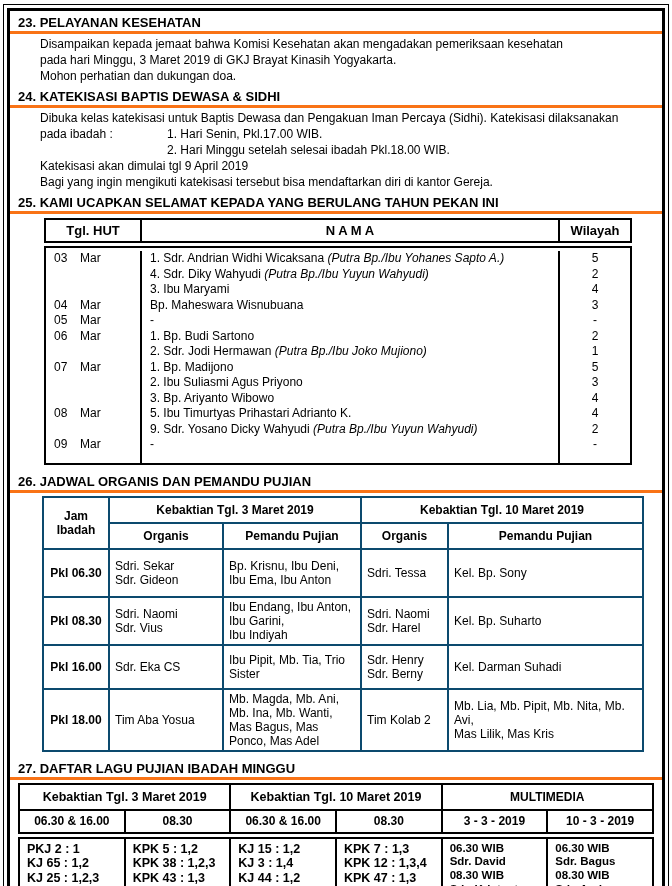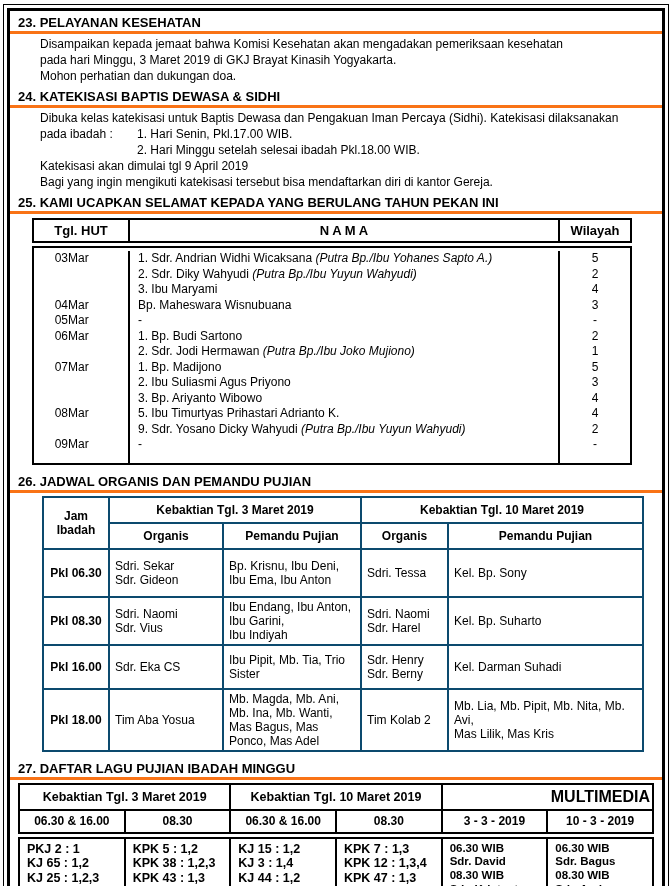--- a/index.html
+++ b/index.html
@@ -16,37 +16,37 @@
     font-weight: bold; font-size: 13px;
     margin: 0 -6px; padding: 3px 2px 1px 8px;
     border-bottom: 3px solid #f97316;
   }
   .ml { white-space: pre-line; }
   .sec-body { padding: 2px 2px 2px 24px; line-height: 16px; }
 
   
   .sched-row { display: flex; }
   .sched-label { width: 97px; flex: none; }
-  .sched-items div { line-height: 16px; }
+  .sched-items div { line-height: 16px; margin-left: 30px; }
 
   
-  .t25 { margin: 4px 24px 6px 16px; }
+  .t25 { margin: 4px 24px 6px 28px; }
   .t25-head { display: grid; grid-template-columns: 98px 1fr 72px; margin-bottom: 3px; }
   .t25-head .h-cell {
     border: 2px solid #000; font-weight: bold; font-size: 13px;
     text-align: center; padding: 3px 2px;
   }
   .t25-head .h-cell + .h-cell { border-left: none; }
   .t25-body {
     border: 2px solid #000; display: flex; flex-direction: column;
     padding-top: 3px; min-height: 198px;
   }
   .r25 { display: grid; grid-template-columns: 96px 1fr 70px; line-height: 15.5px; }
   .r25 .c-date { border-right: 2px solid #000; padding-left: 8px; }
-  .r25 .c-date .day { display: inline-block; width: 26px; text-align: right; }
+  .r25 .c-date .day { display: inline-block; width: 26px; }
   .r25 .c-name { border-right: 2px solid #000; padding-left: 8px; }
   .r25 .c-wil  { text-align: center; }
   .r25.fill { flex: 1; min-height: 10px; }
   .it { font-style: italic; }
 
   
   .t26 {
     border-collapse: collapse; table-layout: fixed;
     margin: 3px 0 6px 26px; width: 600px;
   }
@@ -61,21 +61,21 @@
 
   
   .t27 { margin: 3px 2px 0 2px; }
   .t27 table { border-collapse: collapse; table-layout: fixed; width: 100%; }
   .t27 td { border: 2px solid #000; }
   .t27-head td {
     text-align: center; font-weight: bold; font-size: 12.5px;
     padding: 3px 2px; height: 18px; vertical-align: middle;
   }
   .t27-head tr.sub td { font-size: 12px; height: 15px; }
-  .t27-head .mm-h { font-size: 16px; text-align: right; }
+  .t27-head .mm-h { font-size: 12px; }
   .t27-body { margin-top: 3px; }
   .t27-body td { vertical-align: top; font-weight: bold; padding: 3px 2px 3px 7px; height: 116px; }
   .t27-body .song-cell { font-size: 12.5px; line-height: 14.5px; }
   .t27-body .mm-cell { font-size: 11.5px; line-height: 13.8px; }
 </style>
 </head>
 <body>
 
 <div class="page">
   <div class="frame-outer">
@@ -113,21 +113,21 @@
             <div class="h-cell">Wilayah</div>
           </div>
           <div class="t25-body">
             <div class="r25">
               <div class="c-date"><span class="day">03</span><span>Mar</span></div>
               <div class="c-name"><span>1. Sdr. Andrian Widhi Wicaksana </span><span class="it">(Putra Bp./Ibu Yohanes Sapto A.)</span></div>
               <div class="c-wil">5</div>
             </div>
             <div class="r25">
               <div class="c-date"><span class="day"></span><span></span></div>
-              <div class="c-name"><span>2. Sdr. Diky Wahyudi </span><span class="it">(Putra Bp./Ibu Yuyun Wahyudi)</span></div>
+              <div class="c-name"><span>4. Sdr. Diky Wahyudi </span><span class="it">(Putra Bp./Ibu Yuyun Wahyudi)</span></div>
               <div class="c-wil">2</div>
             </div>
             <div class="r25">
               <div class="c-date"><span class="day"></span><span></span></div>
               <div class="c-name"><span>3. Ibu Maryami</span><span class="it"></span></div>
               <div class="c-wil">4</div>
             </div>
             <div class="r25">
               <div class="c-date"><span class="day">04</span><span>Mar</span></div>
               <div class="c-name"><span>Bp. Maheswara Wisnubuana</span><span class="it"></span></div>

